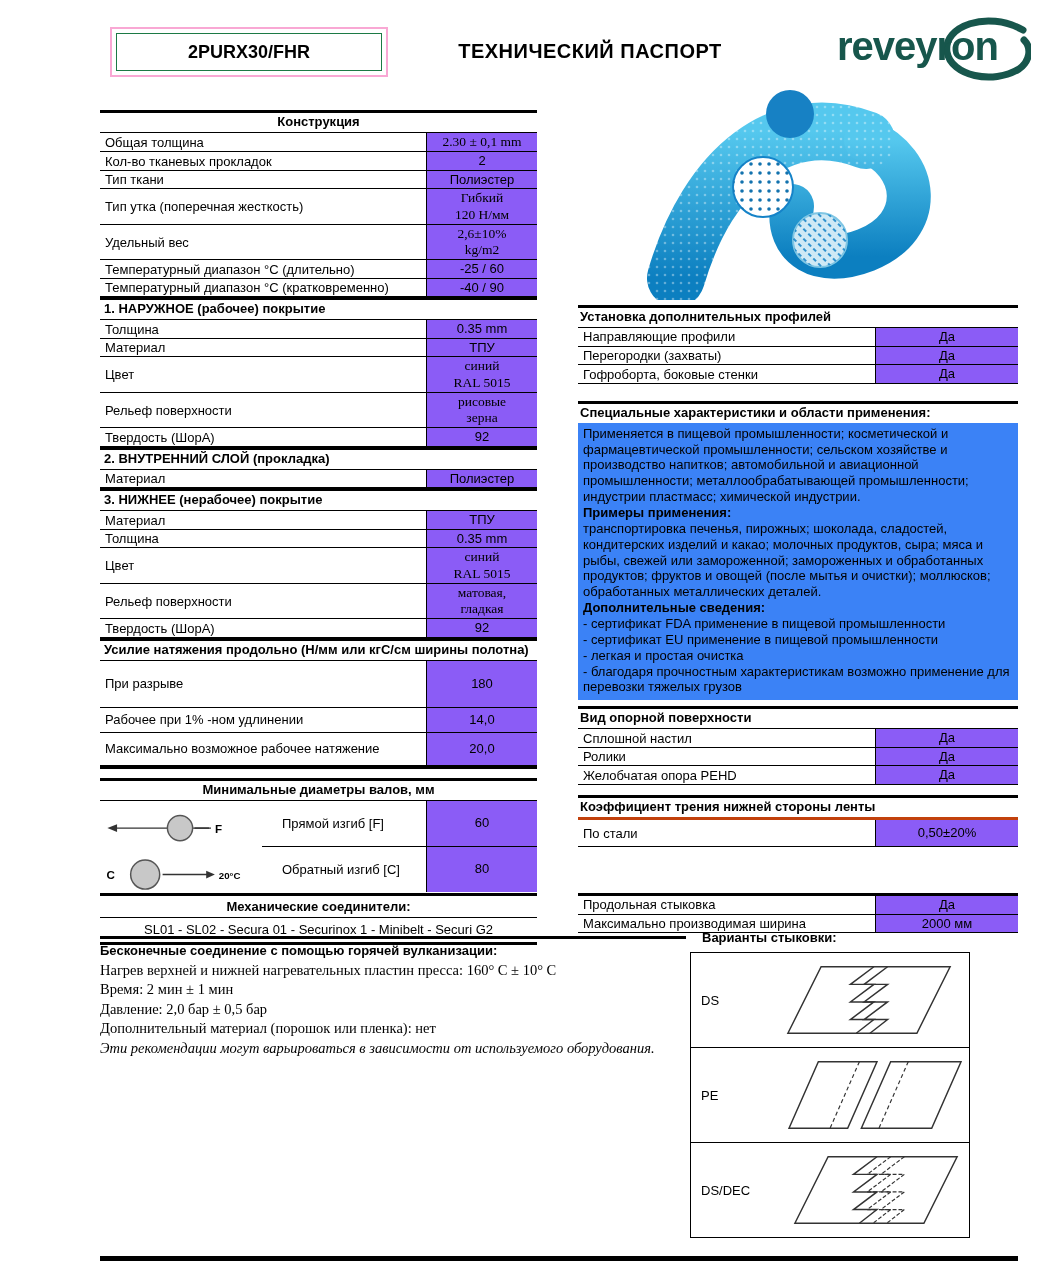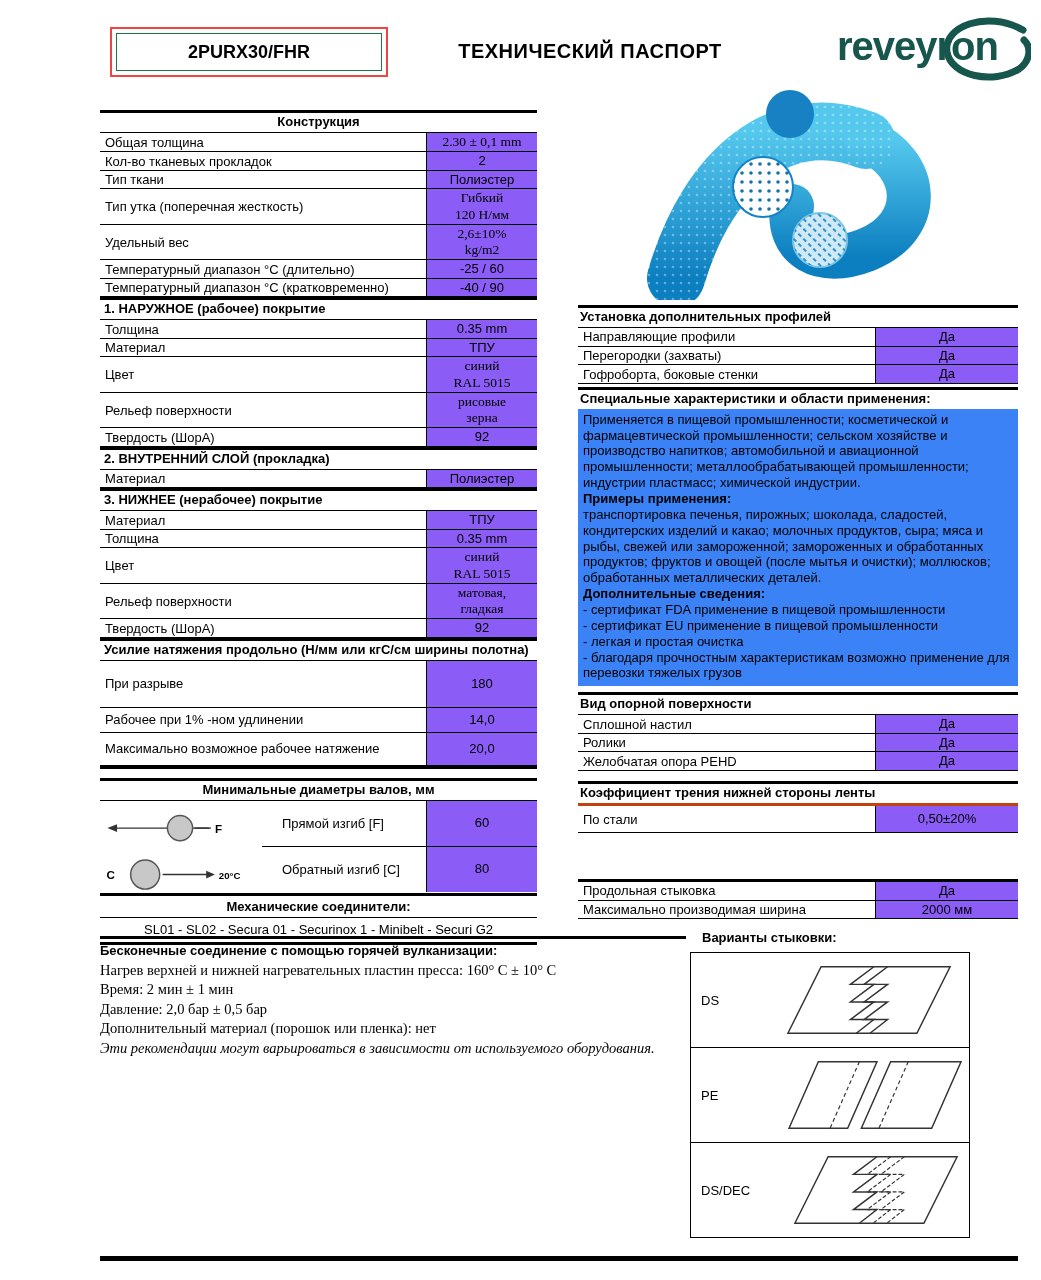--- a/index.html
+++ b/index.html
@@ -3,21 +3,21 @@
 <meta charset="utf-8">
 <style>
   html,body{margin:0;padding:0;}
   body{width:1041px;height:1280px;position:relative;background:#fff;
        font-family:"Liberation Sans",sans-serif;font-size:13px;color:#000;}
   svg text{font-family:"Liberation Sans",sans-serif;}
   .serif{font-family:"Liberation Serif",serif;font-size:13.5px;}
 
   
   .product-box{position:absolute;left:110px;top:27px;width:278px;height:50px;
-               border:2px solid #ef4444;padding:4px;box-sizing:border-box;}
+               border:2px solid #f9a8d4;padding:4px;box-sizing:border-box;}
   .product-box-inner{border:1px solid #1c7a45;width:100%;height:100%;display:flex;
                align-items:center;justify-content:center;font-weight:bold;font-size:18px;box-sizing:border-box;}
   .doc-title{position:absolute;left:400px;top:40px;width:380px;text-align:center;
                font-size:20px;font-weight:bold;letter-spacing:.5px;}
   .logo{position:absolute;left:835px;top:14px;width:196px;height:72px;}
 
   
   .left-col{position:absolute;left:100px;top:110px;width:437px;}
   .right-col{position:absolute;left:578px;top:305px;width:440px;}
   .sec{border-top:3px solid #000;}
@@ -46,21 +46,21 @@
   .conn-title{font-weight:bold;text-align:center;padding:3px 0;border-bottom:1px solid #000;}
   .conn-value{text-align:center;padding:4px 0 5px;}
 
   
   .vulc{position:absolute;left:100px;top:936px;width:586px;border-top:3px solid #000;padding-top:4px;}
   .vulc-title{font-weight:bold;margin-bottom:3px;}
   .vulc-line{font-family:"Liberation Serif",serif;font-size:14.5px;line-height:1.34;}
   .vulc-note{font-family:"Liberation Serif",serif;font-size:14.5px;font-style:italic;line-height:1.34;}
 
   
-  .special{margin-top:3px;}
+  .special{margin-top:17px;}
   .special-block{background:#3b82f6;padding:3px 5px 5px;line-height:1.22;}
   .special-block .bold{font-weight:bold;}
 
   .support{margin-top:6px;}
   .friction{margin-top:10px;}
   .manufacturing{margin-top:46px;}
 
   
   .variants{position:absolute;left:690px;top:930px;width:280px;}
   .variants-title{font-weight:bold;padding-left:12px;}

